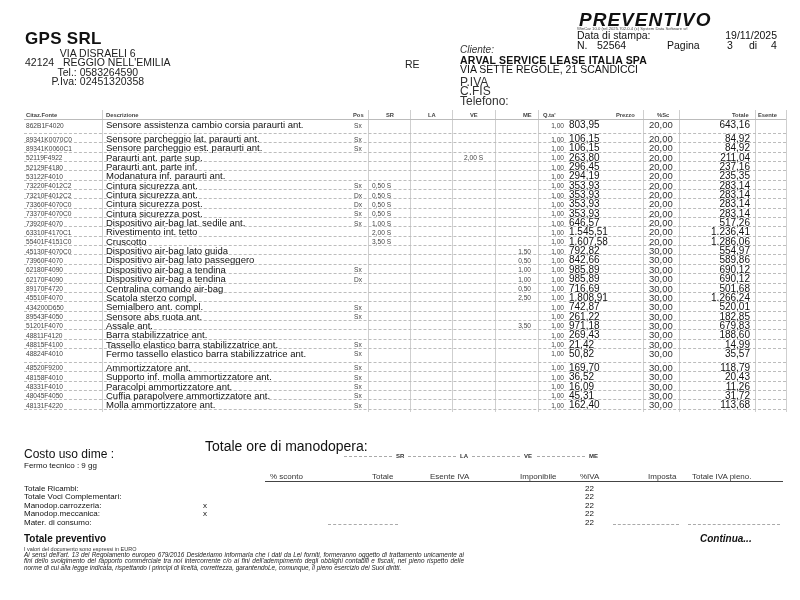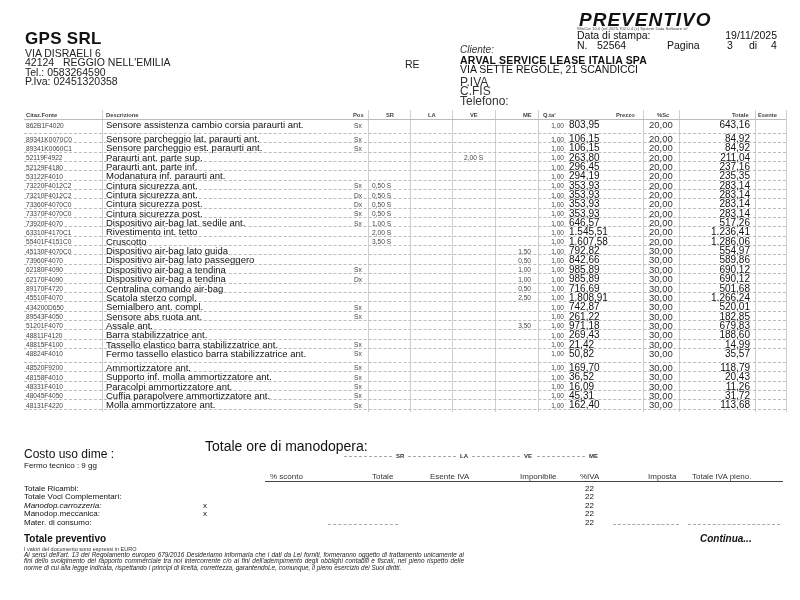--- a/index.html
+++ b/index.html
@@ -1,20 +1,20 @@
 <!DOCTYPE html>
 <html><head>
 <meta charset="utf-8">
 <style>
   * { margin:0; padding:0; box-sizing:border-box; }
   html, body { width:800px; height:600px; background:#ffffff; overflow:hidden; }
   body { font-family:"Liberation Sans", sans-serif; color:#111; position:relative; }
 
   .company-name { position:absolute; left:25px; top:29px; font-size:17px; font-weight:bold; letter-spacing:0.3px; }
-  .company-info { position:absolute; left:25px; top:49px; font-size:10.5px; line-height:9.4px; color:#222; }
+  .company-info { position:absolute; left:25px; top:49px; font-size:10.5px; line-height:9.4px; color:#222;text-align:center; }
   .company-info div { white-space:nowrap; }
   .re { position:absolute; left:405px; top:58px; font-size:10.5px; color:#222; }
 
   .doc-title { position:absolute; left:579px; top:9px; font-size:19px; font-weight:bold; font-style:italic; letter-spacing:1px; }
   .software-line { position:absolute; left:577px; top:26px; font-size:4.2px; color:#444; white-space:nowrap; }
   .print-date { position:absolute; left:577px; top:30px; width:200px; font-size:10.5px; line-height:10px; }
   .print-date .lbl { float:left; }
   .print-date .val { float:right; }
   .doc-num { position:absolute; left:577px; top:40px; width:200px; font-size:10.5px; line-height:10px; }
   .doc-num span { position:absolute; top:0; white-space:nowrap; }
@@ -507,21 +507,21 @@
 <div class="colhdr" style="left:692px">Totale IVA pieno.</div>
 <div class="hdr-line"></div>
 
 <div id="sumlines">
     <div class="sum-label" style="top: 484px;">Totale Ricambi:</div>
     <div class="sum-x" style="top: 484px;"></div>
     <div class="sum-iva" style="top: 484px;">22</div>
     <div class="sum-label" style="top: 492.4px;">Totale Voci Complementari:</div>
     <div class="sum-x" style="top: 492.4px;"></div>
     <div class="sum-iva" style="top: 492.4px;">22</div>
-    <div class="sum-label" style="top: 500.8px; font-style: italic;">Manodop.carrozzeria:</div>
+    <div class="sum-label" style="top: 500.8px;">Manodop.carrozzeria:</div>
     <div class="sum-x" style="top: 500.8px;">x</div>
     <div class="sum-iva" style="top: 500.8px;">22</div>
     <div class="sum-label" style="top: 509.2px;">Manodop.meccanica:</div>
     <div class="sum-x" style="top: 509.2px;">x</div>
     <div class="sum-iva" style="top: 509.2px;">22</div>
     <div class="sum-label" style="top: 517.6px;">Mater. di consumo:</div>
     <div class="sum-x" style="top: 517.6px;"></div>
     <div class="sum-iva" style="top: 517.6px;">22</div>
   </div>
 

